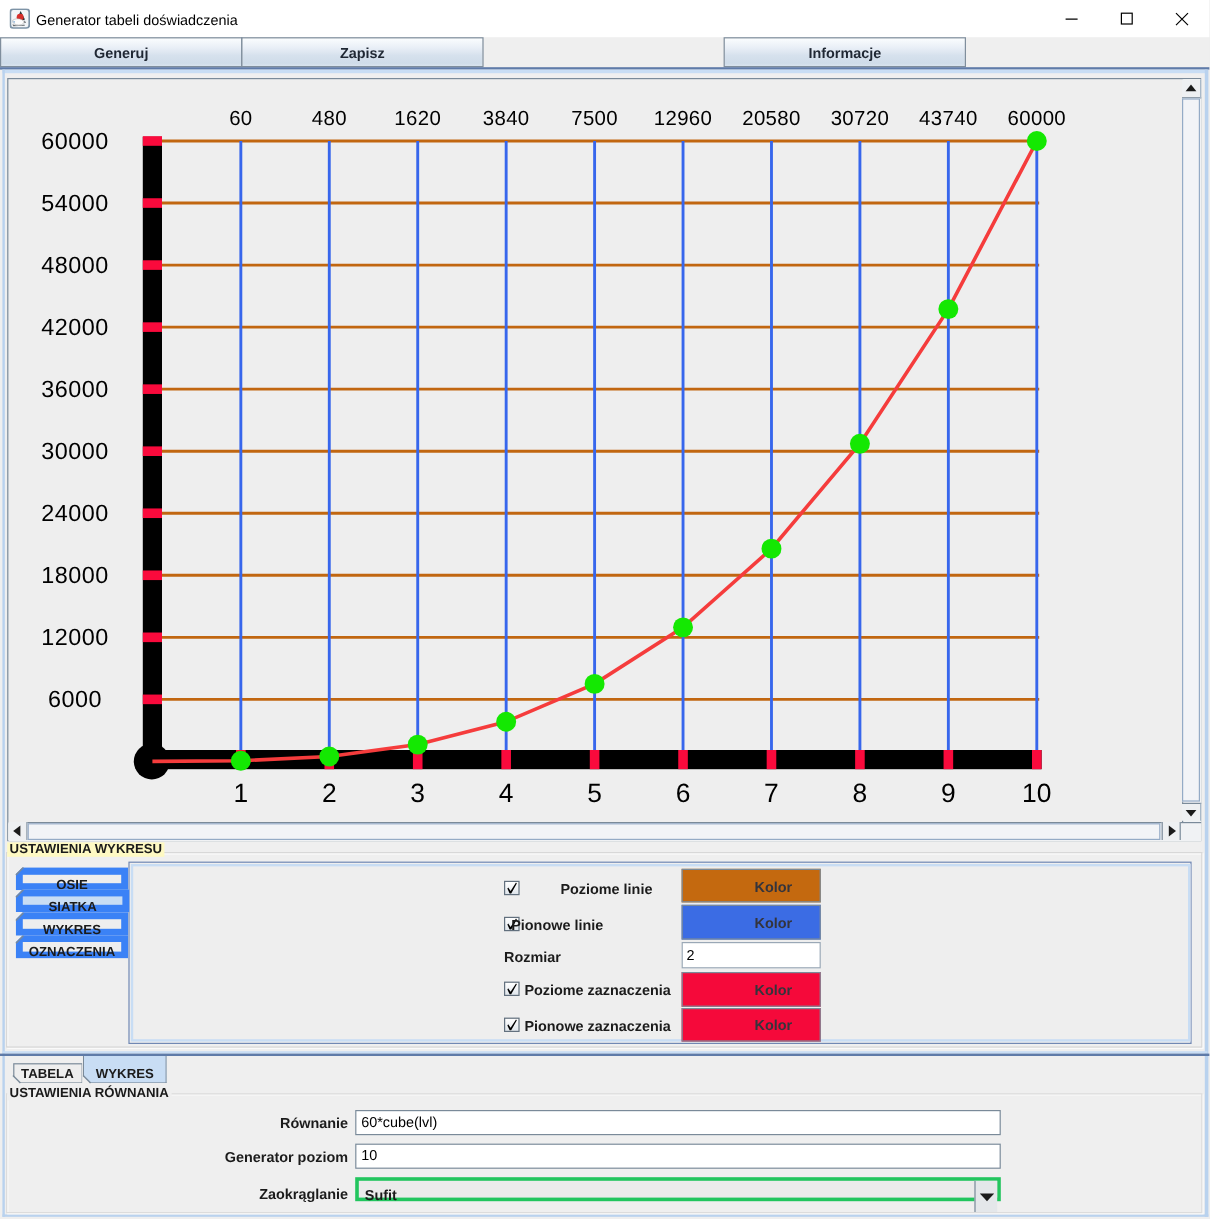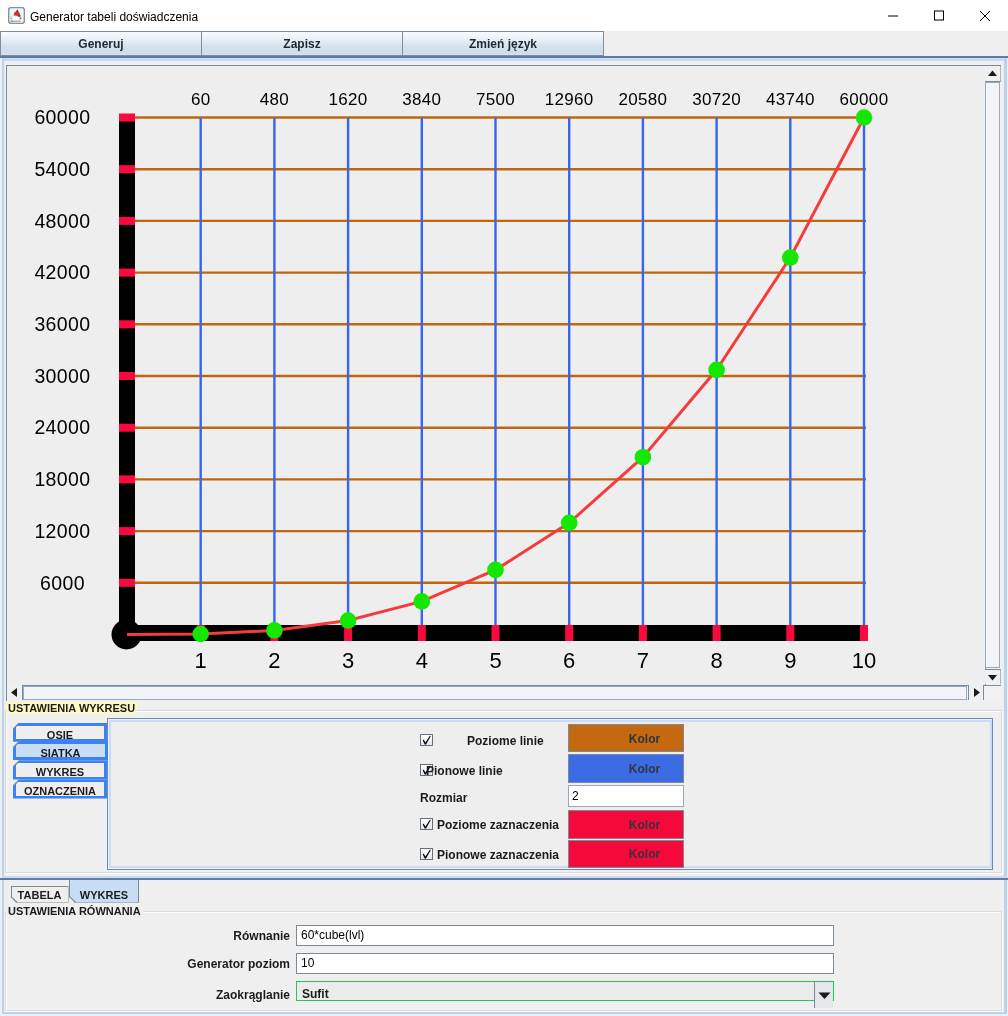--- a/index.html
+++ b/index.html
@@ -30,21 +30,21 @@
 <svg class="abs" style="left:930px;top:10px;" width="18" height="12" viewBox="0 0 18 12">
     <rect x="4.5" y="1" width="9" height="9" fill="none" stroke="#000" stroke-width="1"></rect>
   </svg>
 <svg class="abs" style="left:976px;top:10px;" width="18" height="12" viewBox="0 0 18 12">
     <path d="M4 1 L14 11 M14 1 L4 11" stroke="#000" stroke-width="1"></path>
   </svg>
 
 <div class="abs" style="left:0;top:31px;width:1008px;height:25px;">
   <div class="abs topbtn" style="left:0;width:202px;">Generuj</div>
   <div class="abs topbtn" style="left:201px;width:202px;">Zapisz</div>
-  <div class="abs topbtn" style="left:402px;width:202px;">Zmień język</div>
+  <div class="abs topbtn" style="left:603px;width:202px;">Informacje</div>
 </div>
 <style>
   .topbtn { top:0; height:25px; border:1px solid #7f8e9d;
     background:linear-gradient(#fafdfe 0%, #e8eef6 35%, #d6e1ed 62%, #cfdce9 90%, #d9e3ee 100%);
     font-weight:bold; font-size:12px; color:#1f2733; text-align:center; line-height:24px; }
 </style>
 
 <div class="abs" style="left:0;top:56px;width:1008px;height:2px;background:#5f7ba8;"></div>
 <div class="abs" style="left:2px;top:58px;width:1004px;height:2.5px;background:#c8ddf4;"></div>
 <div class="abs" style="left:1.5px;top:58px;width:2.5px;height:956px;background:#b9d2ee;"></div>
@@ -191,21 +191,21 @@
 </div>
 
 <div class="abs" style="left:5px;top:710px;width:997px;height:163px;border:1px solid #d8d8d8;box-shadow:inset 1px 1px 0 #fdfdfd, 1px 1px 0 #fdfdfd;"></div>
 <div class="abs b12" style="left:6px;top:702px;background:#fef9c3;padding:0 2px;font-size:11px;">USTAWIENIA WYKRESU</div>
 
 <div class="abs" style="left:107px;top:718px;width:886px;height:151.5px;border:1.5px solid #7088b4;"></div>
 <div class="abs" style="left:108.5px;top:719.5px;width:883px;height:148.5px;border:2px solid #c8ddf4;background:#eeeeee;"></div>
 
 <style>
  .vtab { position:absolute; left:13px; width:94px; height:19.3px; background:#eeeeee;
-   border:3px solid #3b82f6; font-weight:bold; font-size:11px; color:#1b1b1b;
+   border:6px solid #3b82f6; font-weight:bold; font-size:11px; color:#1b1b1b;
    text-align:center; line-height:19px;
    clip-path: polygon(6px 0, 100% 0, 100% 100%, 0 100%, 0 6px); }
 </style>
 <div class="vtab" style="top:722.5px;">OSIE</div>
 <div class="vtab" style="top:741px;background:#c8ddf4;width:95px;">SIATKA</div>
 <div class="vtab" style="top:760.3px;">WYKRES</div>
 <div class="vtab" style="top:779.3px;">OZNACZENIA</div>
 
 <style>
  .cb { position:absolute; left:420px; width:12.5px; height:12.5px;
@@ -264,21 +264,21 @@
 <style>
  .eqlabel { position:absolute; width:190px; text-align:right; font-weight:bold; font-size:12px; color:#1b1b1b; }
  .eqfield { position:absolute; left:296px; width:538px; height:21px; background:#fff;
    border:1px solid #7a8a99; font-size:12px; color:#000; line-height:19px; padding-left:4px; }
 </style>
 <div class="eqlabel" style="left:100px;top:929px;">Równanie</div>
 <div class="eqfield" style="top:925px;">60*cube(lvl)</div>
 <div class="eqlabel" style="left:100px;top:957px;">Generator poziom</div>
 <div class="eqfield" style="top:953px;">10</div>
 <div class="eqlabel" style="left:100px;top:988px;">Zaokrąglanie</div>
-<div class="abs" style="left:296px;top:981px;width:538px;height:20px;background:#ebebeb;border:1px solid #22c55e;">
+<div class="abs" style="left:296px;top:981px;width:538px;height:20px;background:#ebebeb;border:3px solid #22c55e;">
   <div class="abs" style="left:5px;top:5px;font-weight:bold;font-size:12px;color:#1b1b1b;">Sufit</div>
   <div class="abs" style="right:0;top:0;width:19px;height:26px;background:#e4e7ea;border-left:1px solid #7a8a99;">
     <svg width="19" height="26" viewBox="0 0 19 26">
         <path d="M3.5 10.5 L15.5 10.5 L9.5 17 Z" fill="#1b1b1b"></path>
       </svg>
   </div>
 </div>
 
 <svg class="abs" style="left:0;top:0;pointer-events:none;" width="1008" height="1016" viewBox="0 0 1008 1016">
   <g stroke="#7a8a99" stroke-width="1.2" fill="none">

